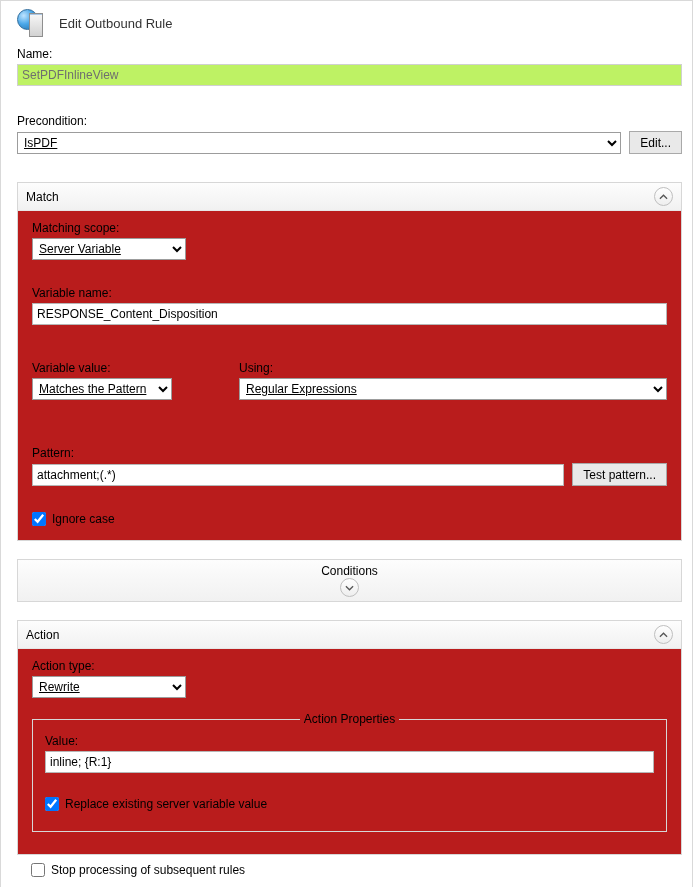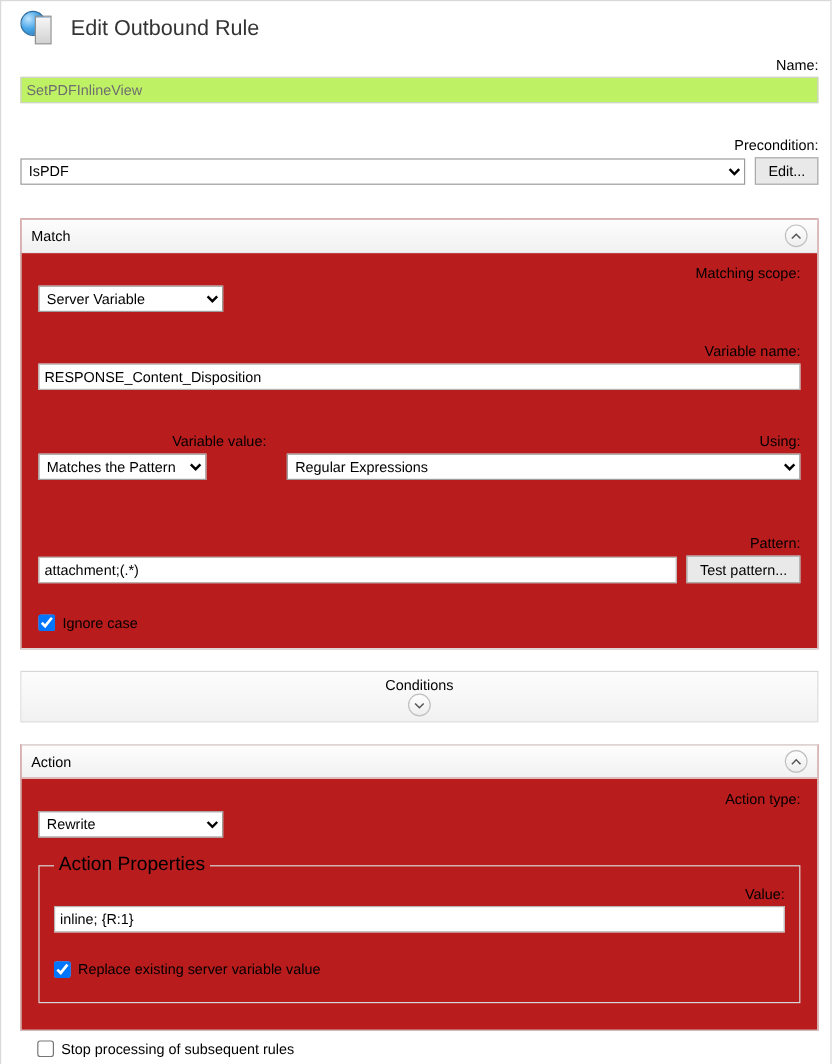--- a/index.html
+++ b/index.html
@@ -22,33 +22,32 @@
     align-items: center;
     padding: 6px 10px 4px 16px;
   }
   .header-icon {
     width: 32px; height: 32px;
     margin-right: 10px;
     flex: none;
     position: relative;
   }
   .header h1 {
-    font-size: 18px;
+    font-size: 13px;
     font-weight: 400;
     color: #333;
     margin: 0;
   }
   .body {
     padding: 4px 10px 0 16px;
   }
   .field { margin-bottom: 6px; }
   .lbl {
     display: block;
     margin: 0 0 3px 0;
-    text-align: right;
   }
   input[type=text].wide, .wide-input {
     width: 100%;
     box-sizing: border-box;
     height: 22px;
     padding: 2px 4px;
     font: inherit;
     border: 1px solid #b6b6b6;
     background: #fff;
   }
@@ -62,20 +61,21 @@
     gap: 8px;
     align-items: flex-end;
   }
   .row > .grow { flex: 1; }
   select.small, select.std {
     height: 22px;
     font: inherit;
     border: 1px solid #9c9c9c;
     background: #fff;
     padding: 1px 2px;
+    text-decoration: underline;
   }
   select.small { width: 154px; }
   select.std   { width: 100%; box-sizing: border-box; }
   button.std {
     height: 23px;
     padding: 0 10px;
     font: inherit;
     background: #e9e9e9;
     border: 1px solid #a9a9a9;
     box-sizing: border-box;
@@ -129,21 +129,22 @@
     margin: 0;
   }
 
   fieldset.ap {
     border: 1px solid #d7d7d7;
     margin: 14px 0 8px 0;
     padding: 8px 12px 20px 12px;
   }
   fieldset.ap legend {
     padding: 0 4px;
-    font-size: 16px;
+    font-size: 12px;
+    text-align: center;
   }
   input.mono {
     font-family: Consolas, "Courier New", monospace;
     font-size: 12px;
   }
   .stop-row { padding: 0 14px; margin-top: 8px; }
 
   
   .hicon-globe {
     position:absolute; left:0; top:2px;

